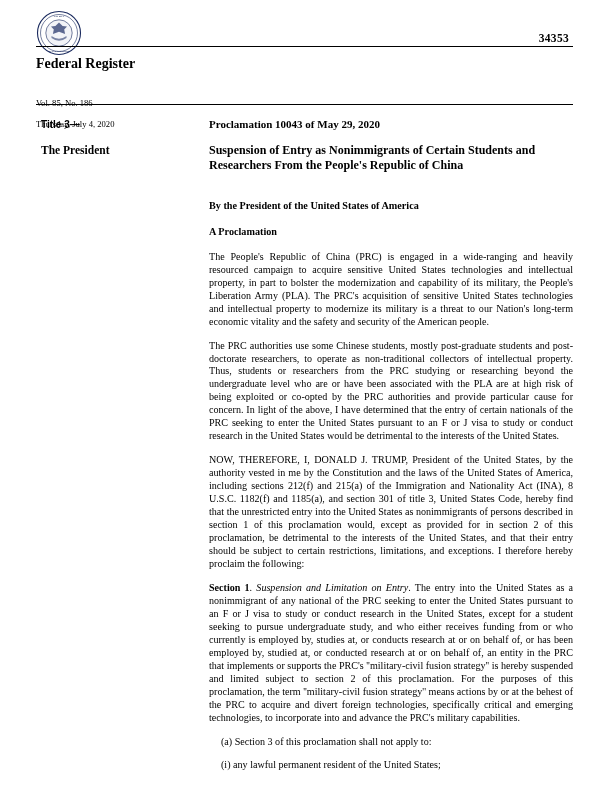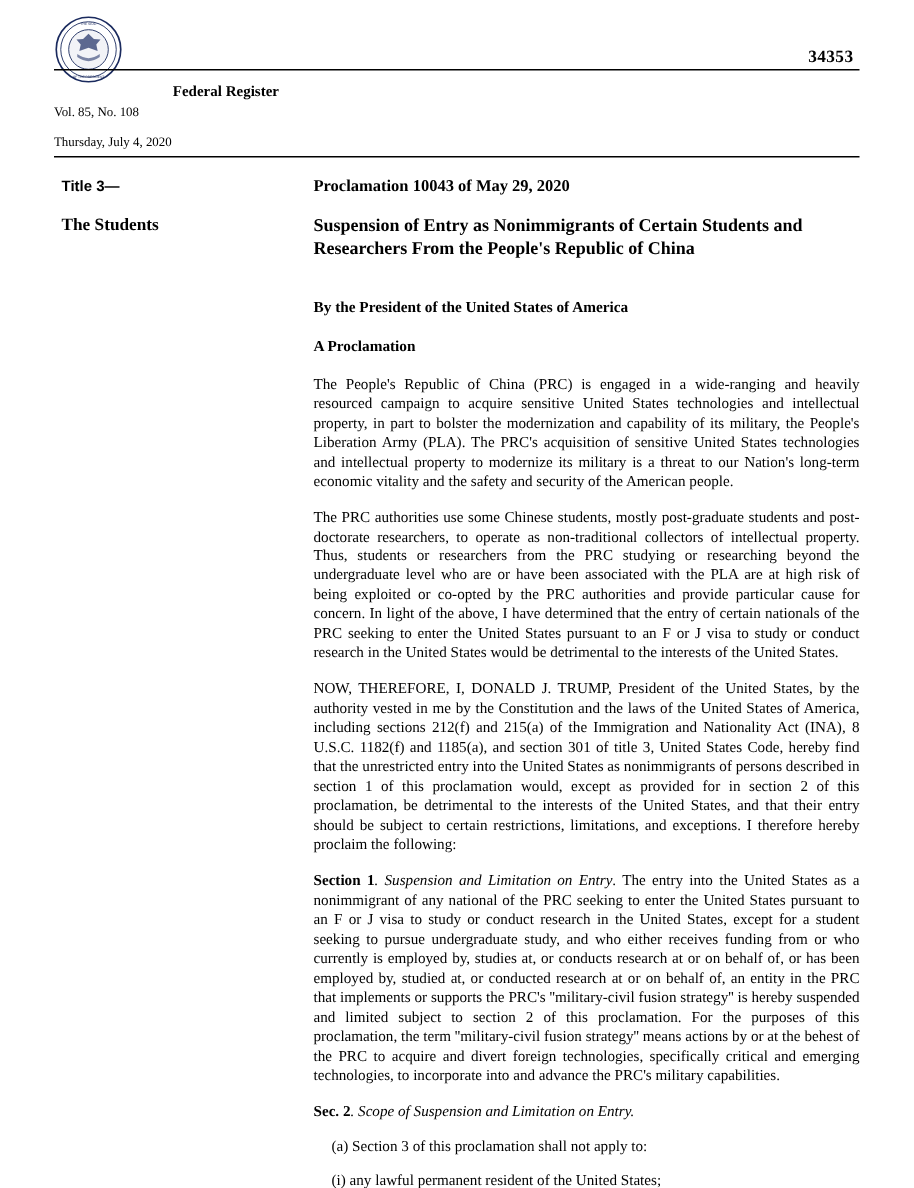--- a/index.html
+++ b/index.html
@@ -56,23 +56,22 @@
     position: absolute;
     left: 36px;
     top: 56px;
     width: 150px;
     font-family: "Liberation Serif", serif;
     font-size: 8.6px;
     line-height: 1.1;
   }
   .masthead .fr-title {
     font-weight: bold;
-    font-size: 10px;
-    margin-bottom: 3px;
-    text-align: right;
+    font-size: 14px;
+    margin-bottom: 28px;
   }
   .masthead .fr-vol {
     margin-bottom: 11px;
     font-size: 8.6px;
   }
   .masthead .fr-date {
     font-size: 8.6px;
   }
 
   .doc-head {
@@ -170,45 +169,44 @@
       </g>
     </svg>
   </div>
 
   <div class="page-number">34353</div>
 
   <div class="rule rule-top"></div>
 
   <div class="masthead">
     <div class="fr-title">Federal Register</div>
-    <div class="fr-vol">Vol. 85, No. 108</div>
+    <div class="fr-vol">Vol. 85, No. 186</div>
     <div class="fr-date">Thursday, July 4, 2020</div>
   </div>
 
 
   <div class="rule rule-bottom"></div>
 
   <div class="title3">Title 3—</div>
-  <div class="thepresident">The Students</div>
+  <div class="thepresident">The President</div>
 
   <div class="body-col">
 
     <div class="proc-line">Proclamation 10043 of May 29, 2020</div>
 
     <div class="doc-title">Suspension of Entry as Nonimmigrants of Certain Students and Researchers From the People's Republic of China</div>
 
     <div class="byline">By the President of the United States of America</div>
 
     <div class="subhead">A Proclamation</div>
 
     <p class="para">The People's Republic of China (PRC) is engaged in a wide-ranging and heavily resourced campaign to acquire sensitive United States technologies and intellectual property, in part to bolster the modernization and capability of its military, the People's Liberation Army (PLA). The PRC's acquisition of sensitive United States technologies and intellectual property to modernize its military is a threat to our Nation's long-term economic vitality and the safety and security of the American people.</p>
     <p class="para">The PRC authorities use some Chinese students, mostly post-graduate students and post-doctorate researchers, to operate as non-traditional collectors of intellectual property. Thus, students or researchers from the PRC studying or researching beyond the undergraduate level who are or have been associated with the PLA are at high risk of being exploited or co-opted by the PRC authorities and provide particular cause for concern. In light of the above, I have determined that the entry of certain nationals of the PRC seeking to enter the United States pursuant to an F or J visa to study or conduct research in the United States would be detrimental to the interests of the United States.</p>
     <p class="para">NOW, THEREFORE, I, DONALD J. TRUMP, President of the United States, by the authority vested in me by the Constitution and the laws of the United States of America, including sections 212(f) and 215(a) of the Immigration and Nationality Act (INA), 8 U.S.C. 1182(f) and 1185(a), and section 301 of title 3, United States Code, hereby find that the unrestricted entry into the United States as nonimmigrants of persons described in section 1 of this proclamation would, except as provided for in section 2 of this proclamation, be detrimental to the interests of the United States, and that their entry should be subject to certain restrictions, limitations, and exceptions. I therefore hereby proclaim the following:</p>
 
     <p class="para"><span class="sec-lbl">Section 1</span><span class="sec-it">. Suspension and Limitation on Entry</span><span>. The entry into the United States as a nonimmigrant of any national of the PRC seeking to enter the United States pursuant to an F or J visa to study or conduct research in the United States, except for a student seeking to pursue undergraduate study, and who either receives funding from or who currently is employed by, studies at, or conducts research at or on behalf of, or has been employed by, studied at, or conducted research at or on behalf of, an entity in the PRC that implements or supports the PRC's ''military-civil fusion strategy'' is hereby suspended and limited subject to section 2 of this proclamation. For the purposes of this proclamation, the term ''military-civil fusion strategy'' means actions by or at the behest of the PRC to acquire and divert foreign technologies, specifically critical and emerging technologies, to incorporate into and advance the PRC's military capabilities.</span></p>
 
-    <p class="para tight"><span class="sec-lbl">Sec. 2</span><span class="sec-it">. Scope of Suspension and Limitation on Entry.</span></p>
 
     <p class="para indent tight">(a) Section 3 of this proclamation shall not apply to:</p>
     <p class="para indent tight">(i) any lawful permanent resident of the United States;</p>
 
   </div>
 </div>
 
 </body></html>

